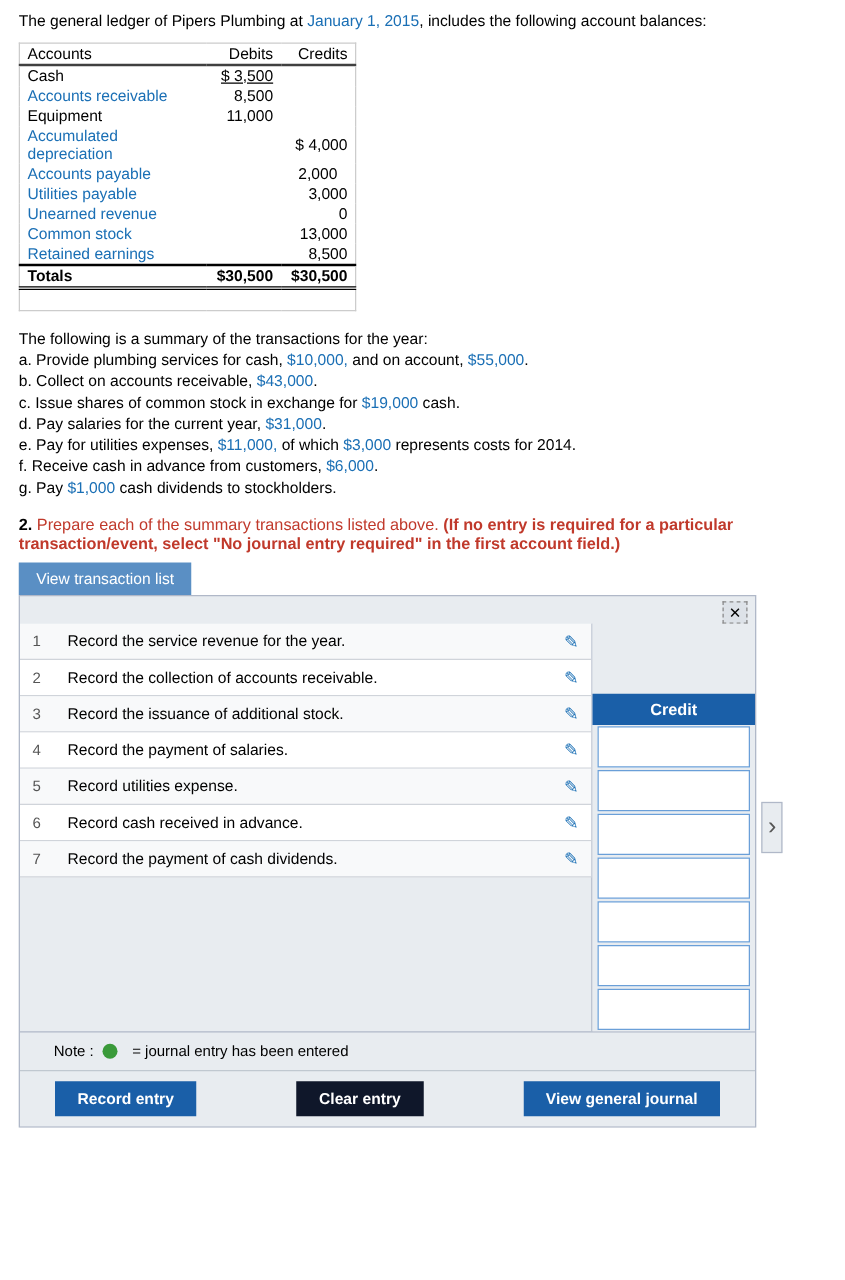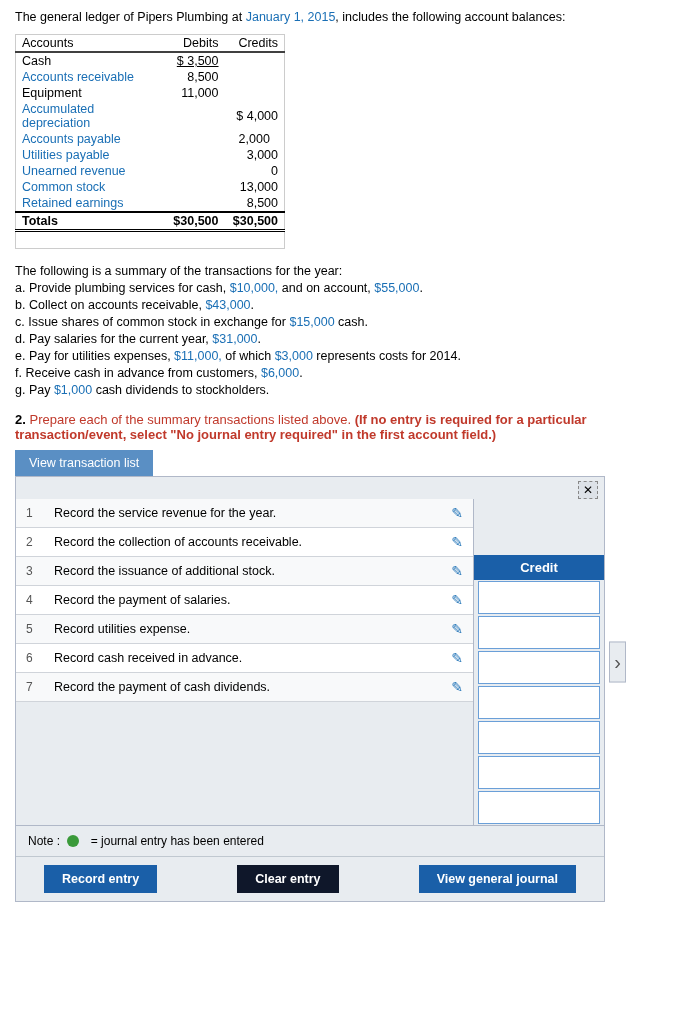--- a/index.html
+++ b/index.html
@@ -155,21 +155,21 @@
     .credit-cell {
       height: 33px;
       border: 1px solid #6a9fd8;
       background: #fff;
       margin: 1px 4px;
     }
 
     
     .bottom-bar {
       background: #e8ecf0;
-      padding: 8px 12px;
+      padding: 8px 27px;
       display: flex;
       align-items: center;
       gap: 8px;
       border-top: 1px solid #b0b8c8;
     }
     .note-text { font-size: 12px; display: flex; align-items: center; gap: 4px; flex: 1; }
     .green-dot {
       display: inline-block;
       width: 12px; height: 12px;
       background: #3a9a3a;
@@ -294,21 +294,21 @@
         <td>&nbsp;</td>
       </tr>
     </tbody>
 </table>
 
 <div class="transactions-section">
   <p>The following is a summary of the transactions for the year:</p>
   <div id="transaction-items">
       <p>a. Provide plumbing services for cash, <span class="blue">$10,000,</span> and on account, <span class="blue">$55,000</span>.</p>
       <p>b. Collect on accounts receivable, <span class="blue">$43,000</span>.</p>
-      <p>c. Issue shares of common stock in exchange for <span class="blue">$15,000</span> cash.</p>
+      <p>c. Issue shares of common stock in exchange for <span class="blue">$19,000</span> cash.</p>
       <p>d. Pay salaries for the current year, <span class="blue">$31,000</span>.</p>
       <p>e. Pay for utilities expenses, <span class="blue">$11,000,</span> of which <span class="blue">$3,000</span> represents costs for 2014.</p>
       <p>f. Receive cash in advance from customers, <span class="blue">$6,000</span>.</p>
       <p>g. Pay <span class="blue">$1,000</span> cash dividends to stockholders.</p>
     </div>
 </div>
 
 <div class="question-section">
   <p class="question-label">
     <strong>2.</strong>

